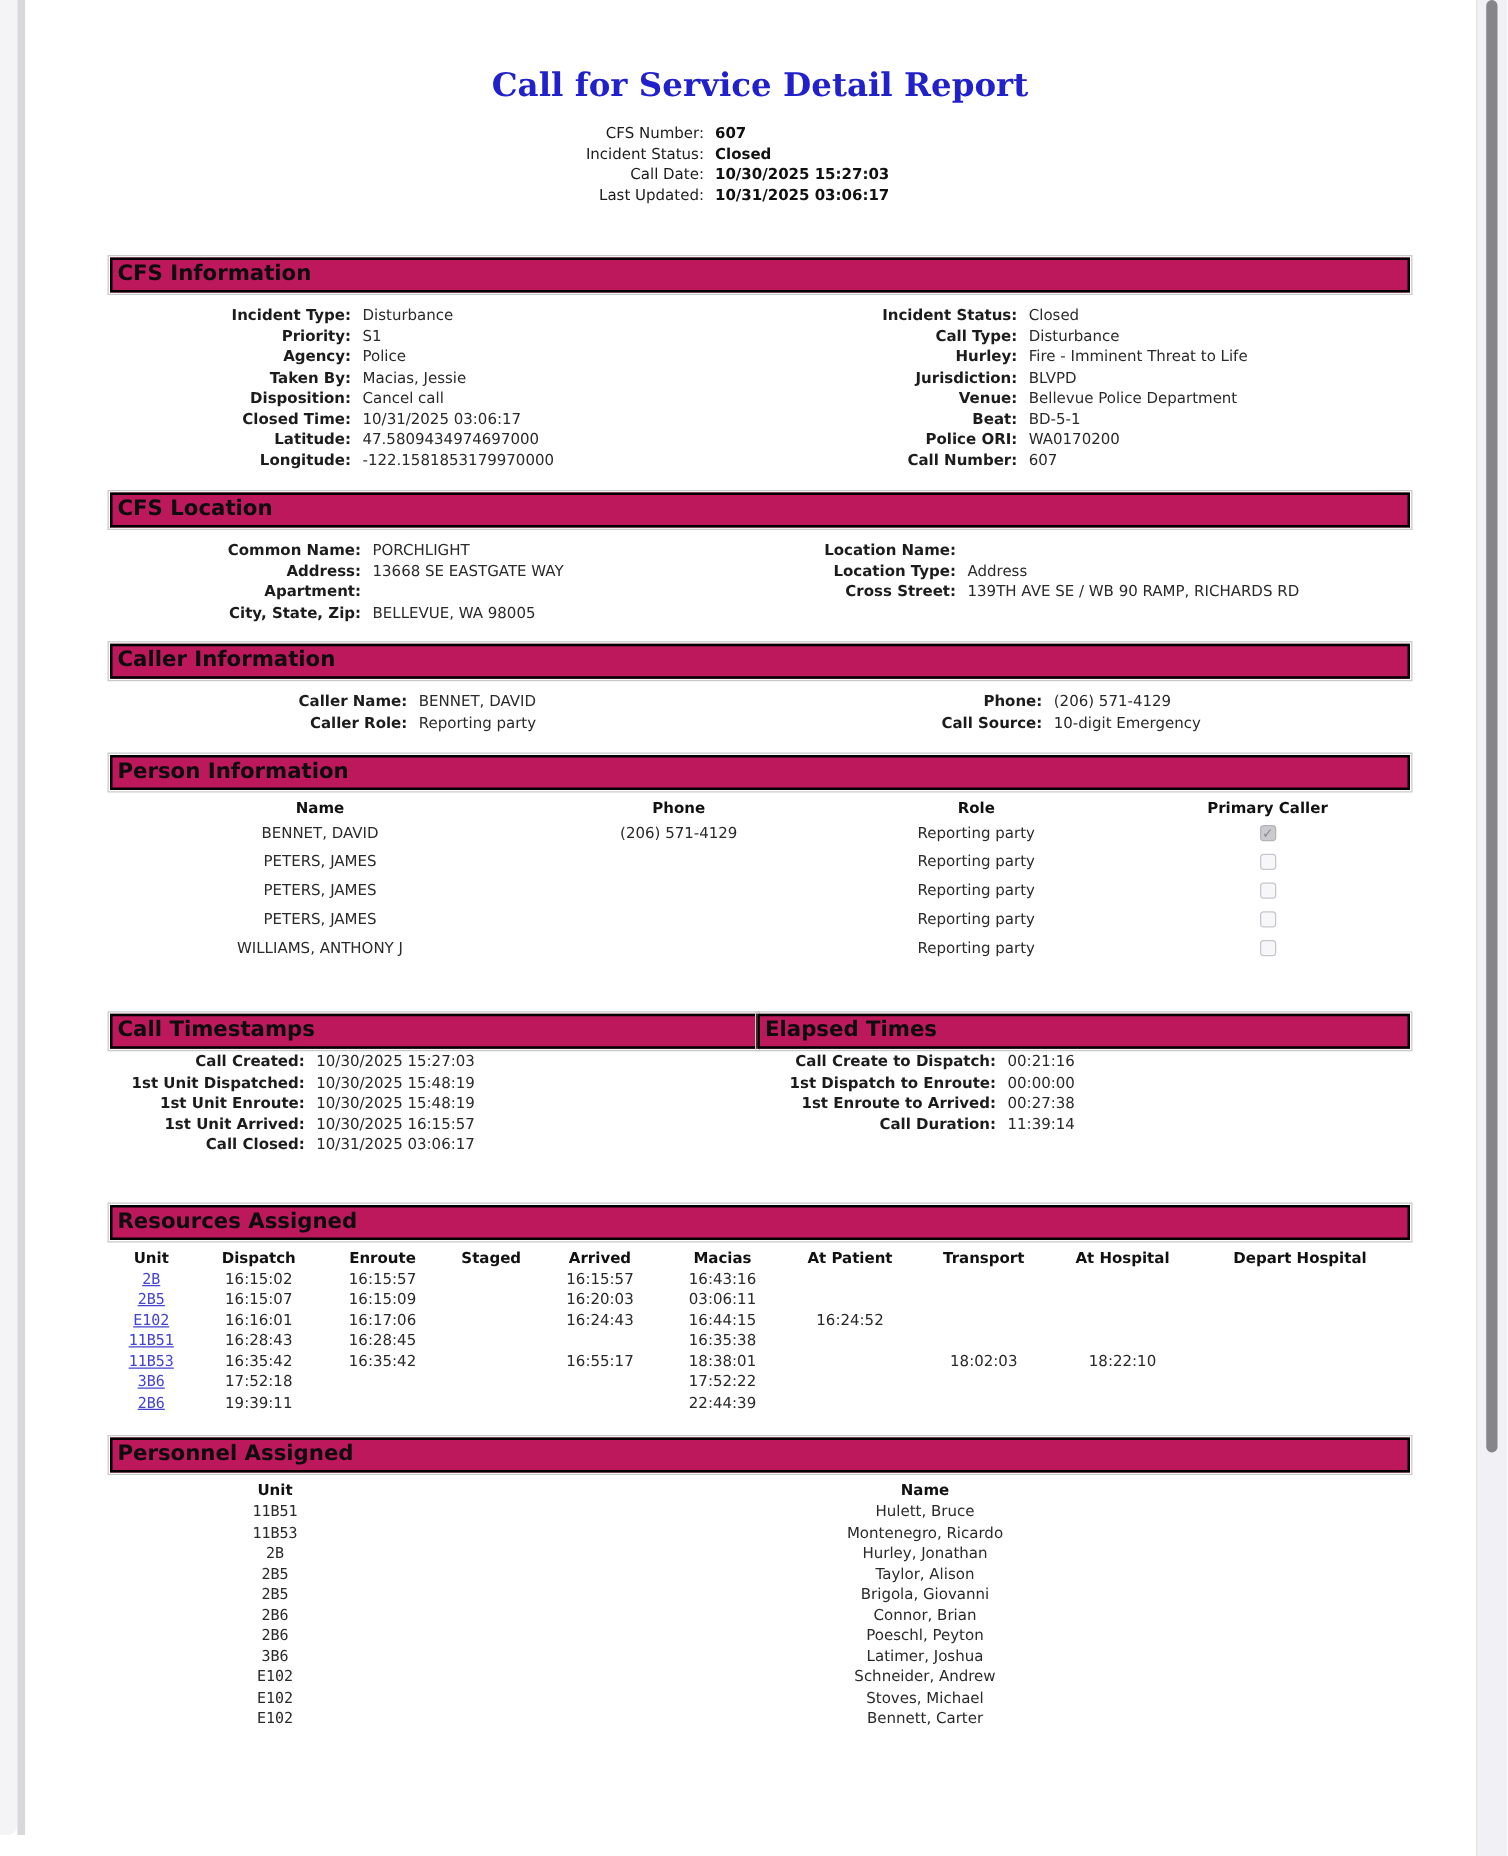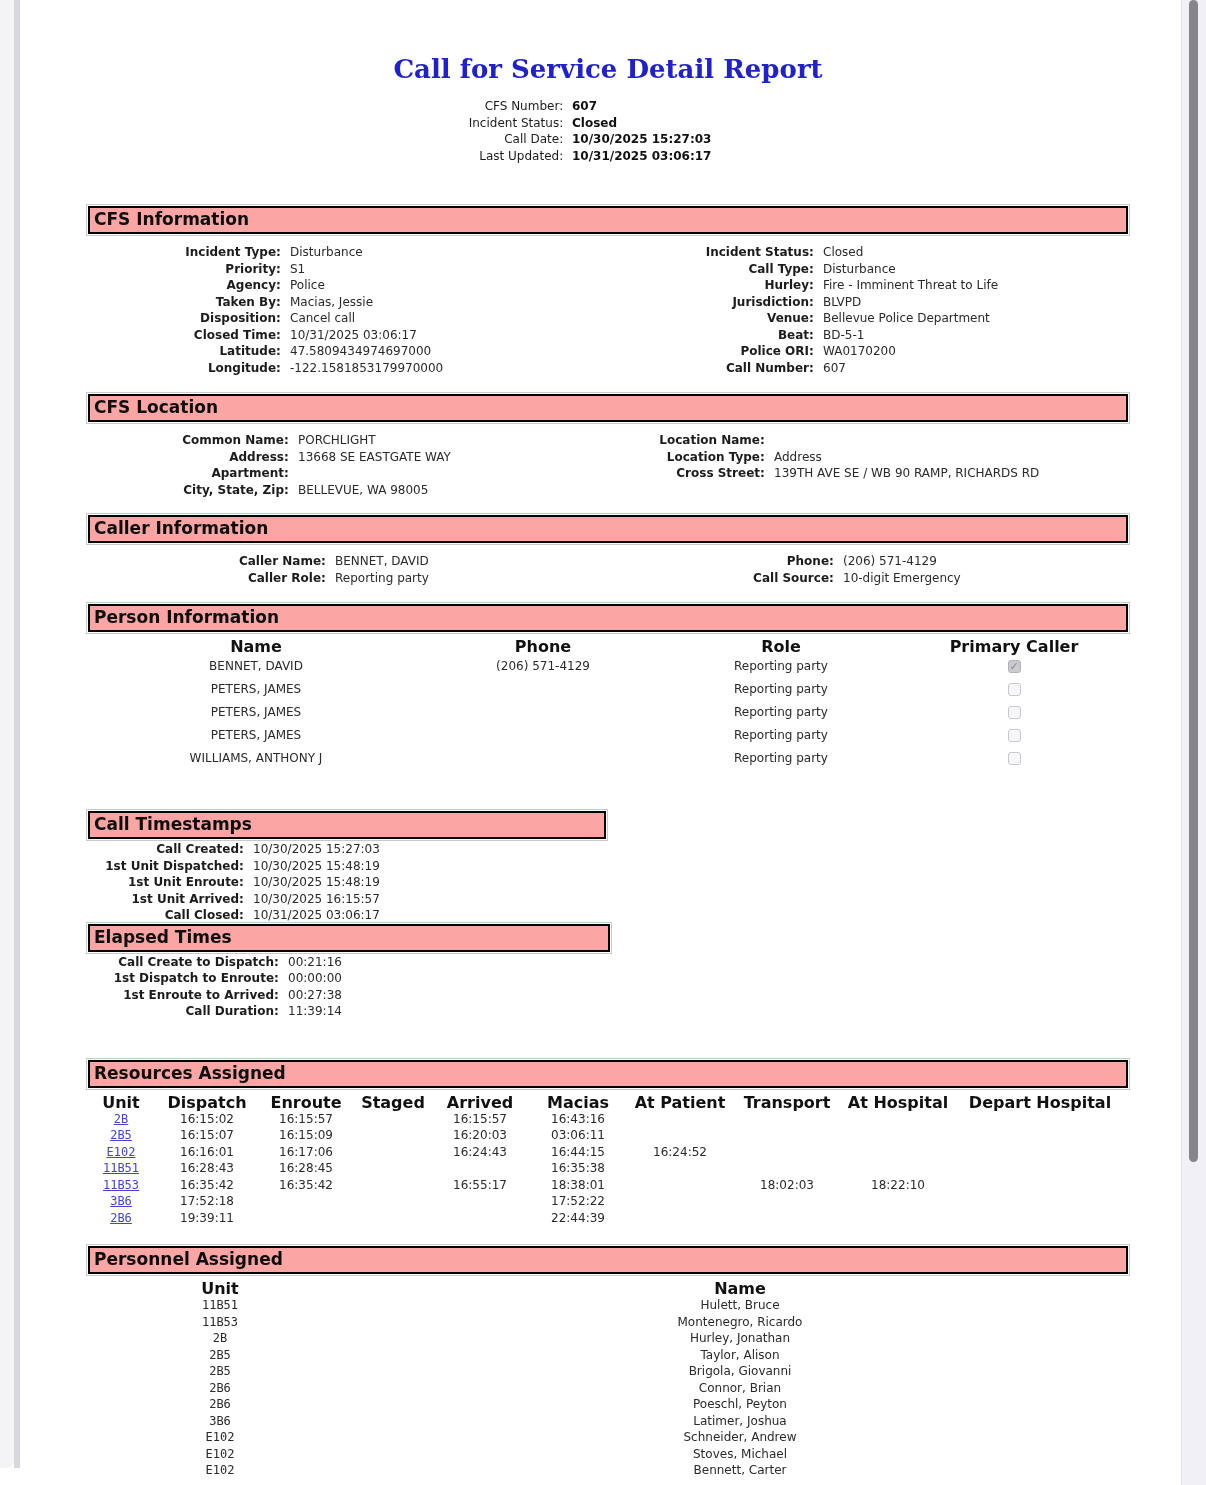--- a/index.html
+++ b/index.html
@@ -32,47 +32,47 @@
   .flabel{flex:none;width:var(--lw,200px);text-align:right;font-weight:bold;padding-right:5px;white-space:pre;}
   .fval{white-space:pre;color:#2a2a2a;}
 
   .hdr .flabel{font-weight:normal;}
   .hdr .fval{font-weight:bold;color:#111;}
   .hdr{--lw:484px;line-height:17px;}
 
   .section{margin-top:24px;}
   .sec-h{
     border:2px solid #000;outline:1px solid #c9c9c9;outline-offset:1px;
-    padding:1px 4px 3px 4px;font-size:17px;font-weight:bold;color:#0d0d0d;background:#fca5a5;
+    padding:1px 4px 3px 4px;font-size:17px;font-weight:bold;color:#0d0d0d;background:#be185d;
   }
   .fields{margin-top:2px;}
   .two-col{display:flex;margin-top:10px;gap:36px;}
   .two-col .col{width:520px;}
 
   table{border-collapse:collapse;table-layout:fixed;width:1040px;margin-top:6px;}
-  th{font-weight:bold;text-align:center;padding:0;line-height:17px;font-size:16px;color:#111;}
+  th{font-weight:bold;text-align:center;padding:0;line-height:17px;font-size:12px;color:#111;}
   td{text-align:center;padding:0;line-height:16.5px;font-size:12px;color:#2a2a2a;white-space:pre;}
   .ptable td{height:23px;}
   .rtable td{height:16.5px;}
   .ntable td{height:16.4px;}
 
   .mono{font-family:"DejaVu Sans Mono","Liberation Mono",monospace;}
   .ulink{font-family:"DejaVu Sans Mono","Liberation Mono",monospace;color:var(--link-blue);text-decoration:underline;cursor:pointer;}
 
   .cb{
     display:inline-block;width:13px;height:13px;border:1px solid #c7c7cd;border-radius:3px;
     background:#f7f7f9;vertical-align:middle;position:relative;
   }
   .cb.checked{background:#cbcbcf;border-color:#b3b3b9;}
   .cb.checked::after{
     content:"\2713";position:absolute;left:1px;top:-1px;font-size:11px;line-height:13px;color:#8b8b92;font-weight:bold;
   }
 
   
-  .ts-row{display:flex;margin-top:41px;flex-direction:column;}
+  .ts-row{display:flex;margin-top:41px;}
   .ts-col{width:518px;}
   .el-col{width:522px;}
 </style>
 </head>
 <body>
 
 <div class="page-edge"></div>
 <div class="page-edge-line"></div>
 
 <div class="content">

